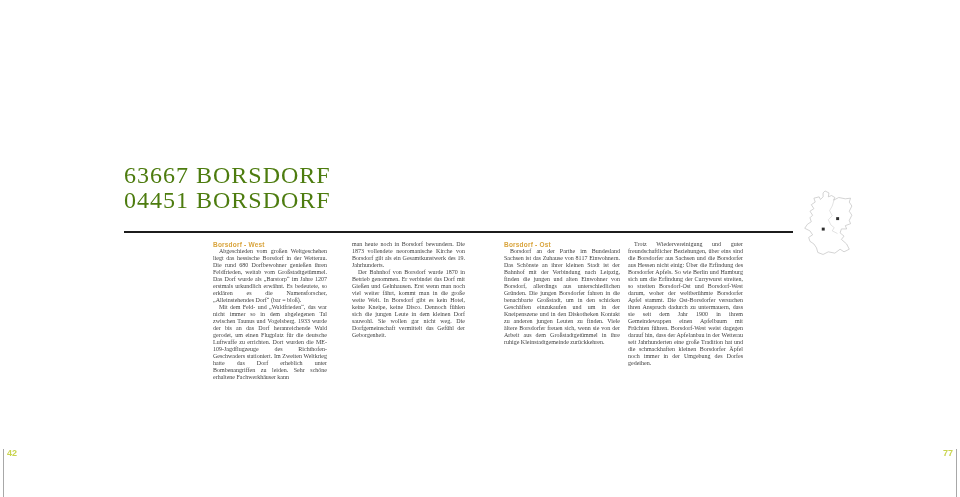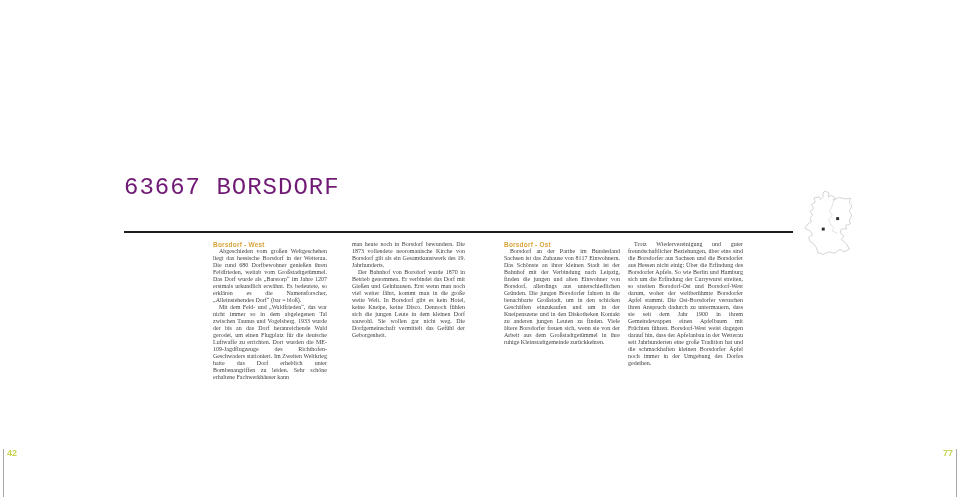--- a/index.html
+++ b/index.html
@@ -1,23 +1,23 @@
 <!DOCTYPE html>
 <html><head>
 <meta charset="utf-8">
 <style>
   * { margin: 0; padding: 0; box-sizing: border-box; }
   html, body { width: 960px; height: 497px; background: #ffffff; overflow: hidden; }
   body { position: relative; font-family: "Liberation Sans", sans-serif; }
 
   .title-block {
-    position: absolute; left: 124px; top: 175px;
-    color: #701a75; font-size: 24px; line-height: 25px;
+    position: absolute; left: 124px; top: 163px;
+    color: #4d7c0f; font-size: 24px; line-height: 25px;
     letter-spacing: 1px; font-weight: 400;
-    font-family: Liberation Mono, monospace;
+    font-family: Liberation Serif, serif;
     white-space: nowrap;
   }
 
   .title-rule {
     position: absolute; left: 124px; top: 231px;
     width: 669px; height: 2px; background: #1c1c1c;
   }
 
   .col {
     position: absolute; top: 241px;
@@ -57,20 +57,21 @@
     position: absolute; top: 449px; width: 1px; height: 48px; background: #a8a8a8;
   }
   .edge-line-left  { left: 3px; }
   .edge-line-right { right: 3px; }
 </style>
 </head>
 <body>
 
 <div class="title-block">
   <div>63667 BORSDORF</div>
+  <div>04451 BORSDORF</div>
 </div>
 
 <div class="title-rule"></div>
 
 <div class="col col-1">
   <div class="col-heading">Borsdorf - West</div>
   <p class="indent">Abgeschieden vom großen Weltgeschehen liegt das hessische Borsdorf in der Wetterau. Die rund 680 Dorfbewohner genießen ihren Feldfrieden, weitab vom Großstadtgetümmel. Das Dorf wurde als „Barstorp“ im Jahre 1207 erstmals urkundlich erwähnt. Es bedeutete, so erklären es die Namensforscher, „Alleinstehendes Dorf“ (bar = bloß).</p>
   <p class="indent">Mit dem Feld- und „Waldfrieden“, das war nicht immer so in dem abgelegenen Tal zwischen Taunus und Vogelsberg. 1933 wurde der bis an das Dorf heranreichende Wald gerodet, um einen Flugplatz für die deutsche Luftwaffe zu errichten. Dort wurden die ME-109-Jagdflugzeuge des Richthofen-Geschwaders stationiert. Im Zweiten Weltkrieg hatte das Dorf erheblich unter Bombenangriffen zu leiden. Sehr schöne erhaltene Fachwerkhäuser kann</p>
 </div>
 

